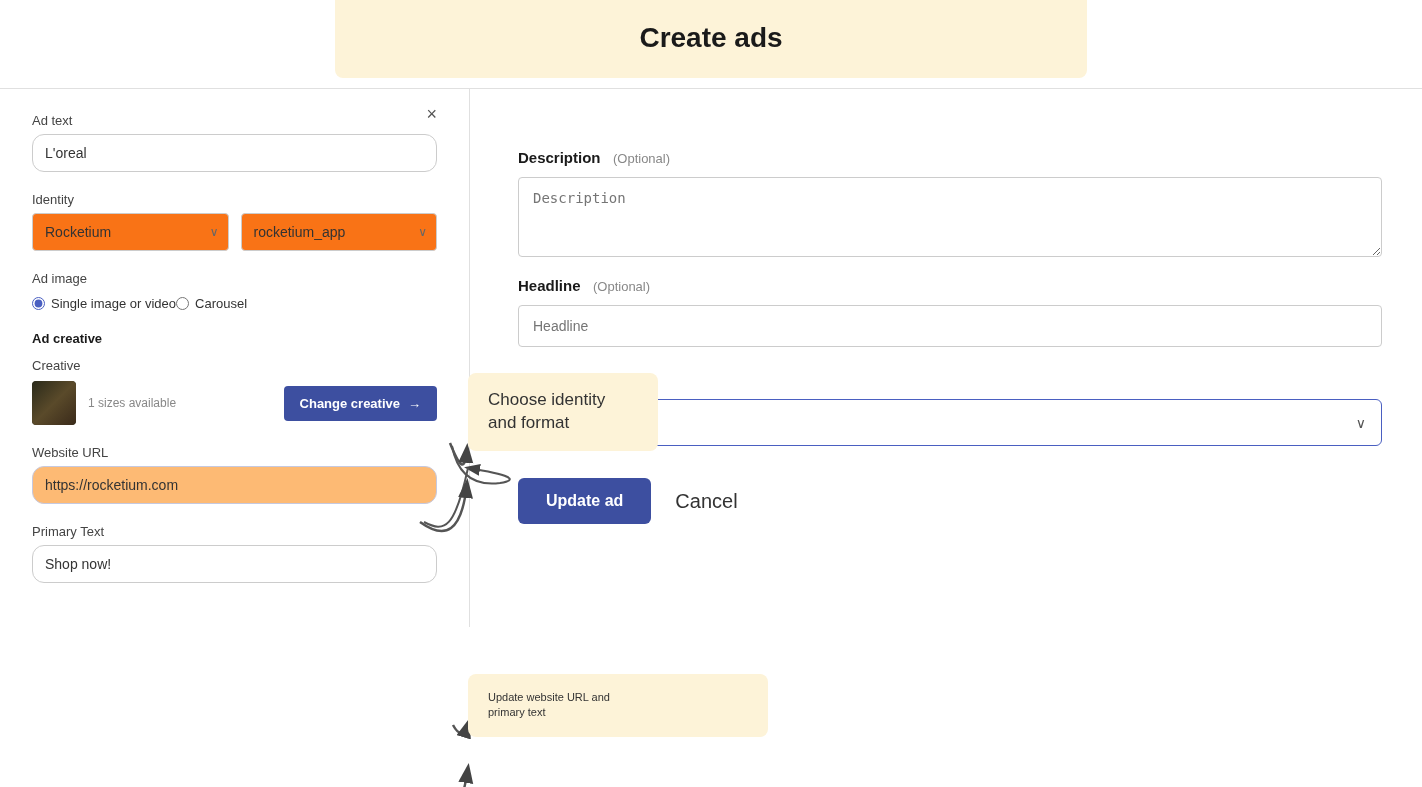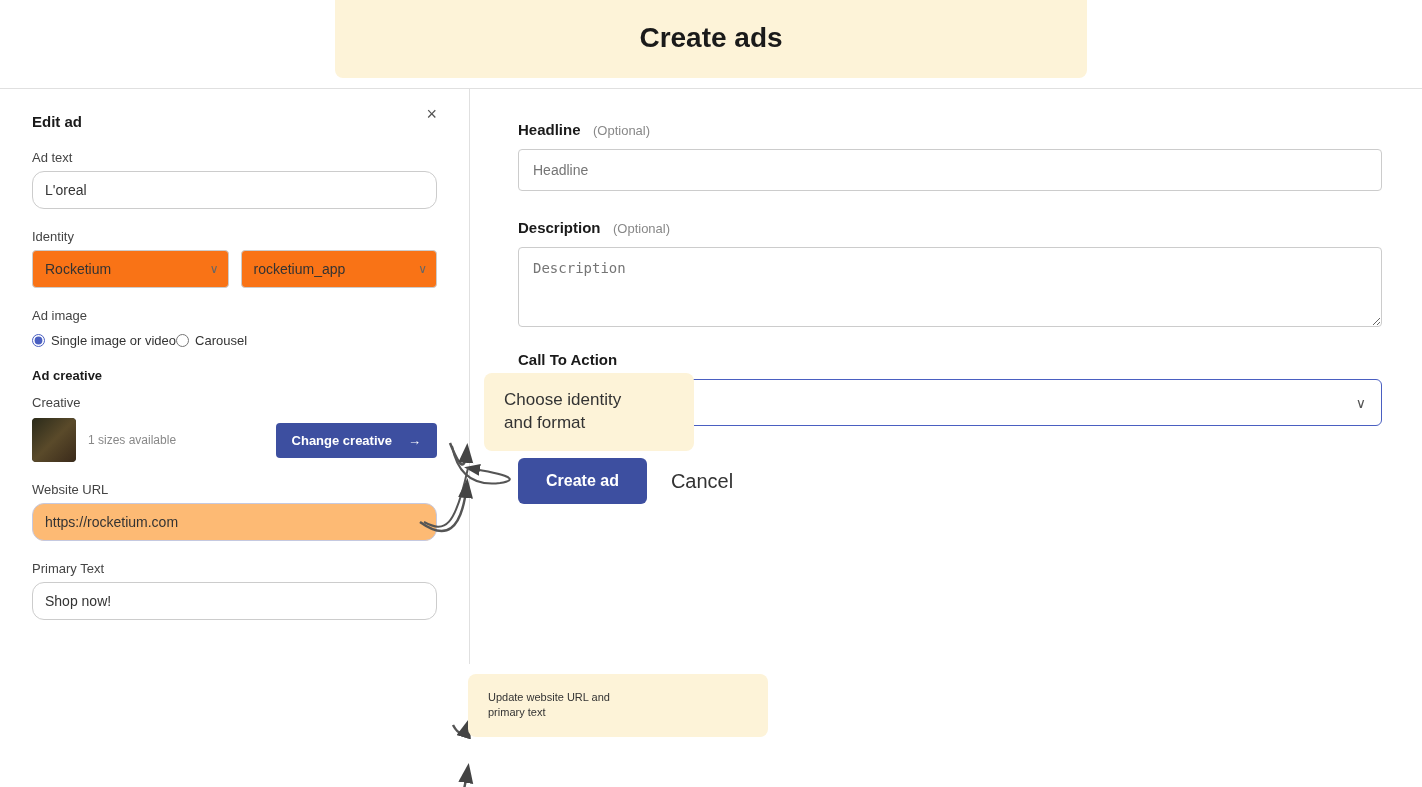--- a/index.html
+++ b/index.html
@@ -179,21 +179,21 @@
       background: #3d4fa0;
       color: #fff;
       border: none;
       border-radius: 4px;
       padding: 10px 16px;
       font-size: 13px;
       font-weight: 600;
       cursor: pointer;
       display: flex;
       align-items: center;
-      gap: 16px;
+      gap: 8px;
       white-space: nowrap;
       text-align: right;
     }
 
     .website-url-input {
       background: #fdba74;
       border: 1px solid #c5c9e0;
     }
 
     
@@ -321,23 +321,20 @@
 </div>
 
 <div class="content-wrapper" style="position:relative;">
   <div class="main-content">
 
     <div class="left-panel">
       <button class="close-btn">
         <span>×</span>
       </button>
 
-      <div class="field-group">
-        <div class="section-title">Edit ad</div>
-      </div>
 
       <div class="field-group">
         <div class="field-label">Ad text</div>
         <input class="text-input" type="text" value="L'oreal" style="">
       </div>
 
       <div class="field-group">
         <div class="field-label">Identity</div>
         <div class="identity-row">
           <div class="select-wrap">
@@ -389,53 +386,53 @@
         <input class="text-input website-url-input" type="text" value="https://rocketium.com" style="">
       </div>
 
       <div class="field-group">
         <div class="field-label">Primary Text</div>
         <input class="text-input" type="text" value="Shop now!" style="">
       </div>
     </div>
 
     <div class="right-panel">
-      <div class="field-group">
-        <span class="field-label-main">Headline</span>
-        <span class="optional-tag">(Optional)</span>
-        <input class="right-text-input" type="text" placeholder="Headline" style="">
-      </div>
-
       <div class="field-group" style="margin-top: 28px;">
         <span class="field-label-main">Description</span>
         <span class="optional-tag">(Optional)</span>
         <textarea class="right-text-input description-input" placeholder="Description" style=""></textarea>
+      </div>
+
+      <div class="field-group">
+        <span class="field-label-main">Headline</span>
+        <span class="optional-tag">(Optional)</span>
+        <input class="right-text-input" type="text" placeholder="Headline" style="">
       </div>
 
       <div class="cta-section">
         <div class="field-label-main">Call To Action</div>
         <div class="cta-select-wrap">
           <select class="cta-select">
             <option>Shop Now</option>
             <option>Learn More</option>
             <option>Sign Up</option>
             <option>Contact Us</option>
           </select>
           <span class="cta-arrow">∨</span>
         </div>
       </div>
 
       <div class="action-row">
-        <button class="update-btn">Create ad</button>
+        <button class="update-btn">Update ad</button>
         <button class="cancel-btn">Cancel</button>
       </div>
     </div>
   </div>
 
-  <div class="tooltip-bubble" style="position:absolute; top:285px; left:468px; width:210px; font-size:17px; line-height:1.35; z-index:10;margin-left:16px;">
+  <div class="tooltip-bubble" style="position:absolute; top:285px; left:468px; width:190px; font-size:17px; line-height:1.35; z-index:10;">
     <span>Choose identity<br>and format</span>
   </div>
 
   <div class="tooltip-bubble" style="position:absolute; top:586px; left:468px; width:300px; font-size:11px; line-height:1.4; z-index:10;">
     <span>Update website URL and<br>primary text</span>
   </div>
 
   <svg class="arrow-svg" style="position:absolute; top:0; left:0; width:100%; height:100%; pointer-events:none; overflow:visible;">
 
     <path d="M 452 358 Q 460 400 500 395 Q 530 390 468 380" fill="none" stroke="#555" stroke-width="2" marker-end="url(#arrowhead1)"></path>

